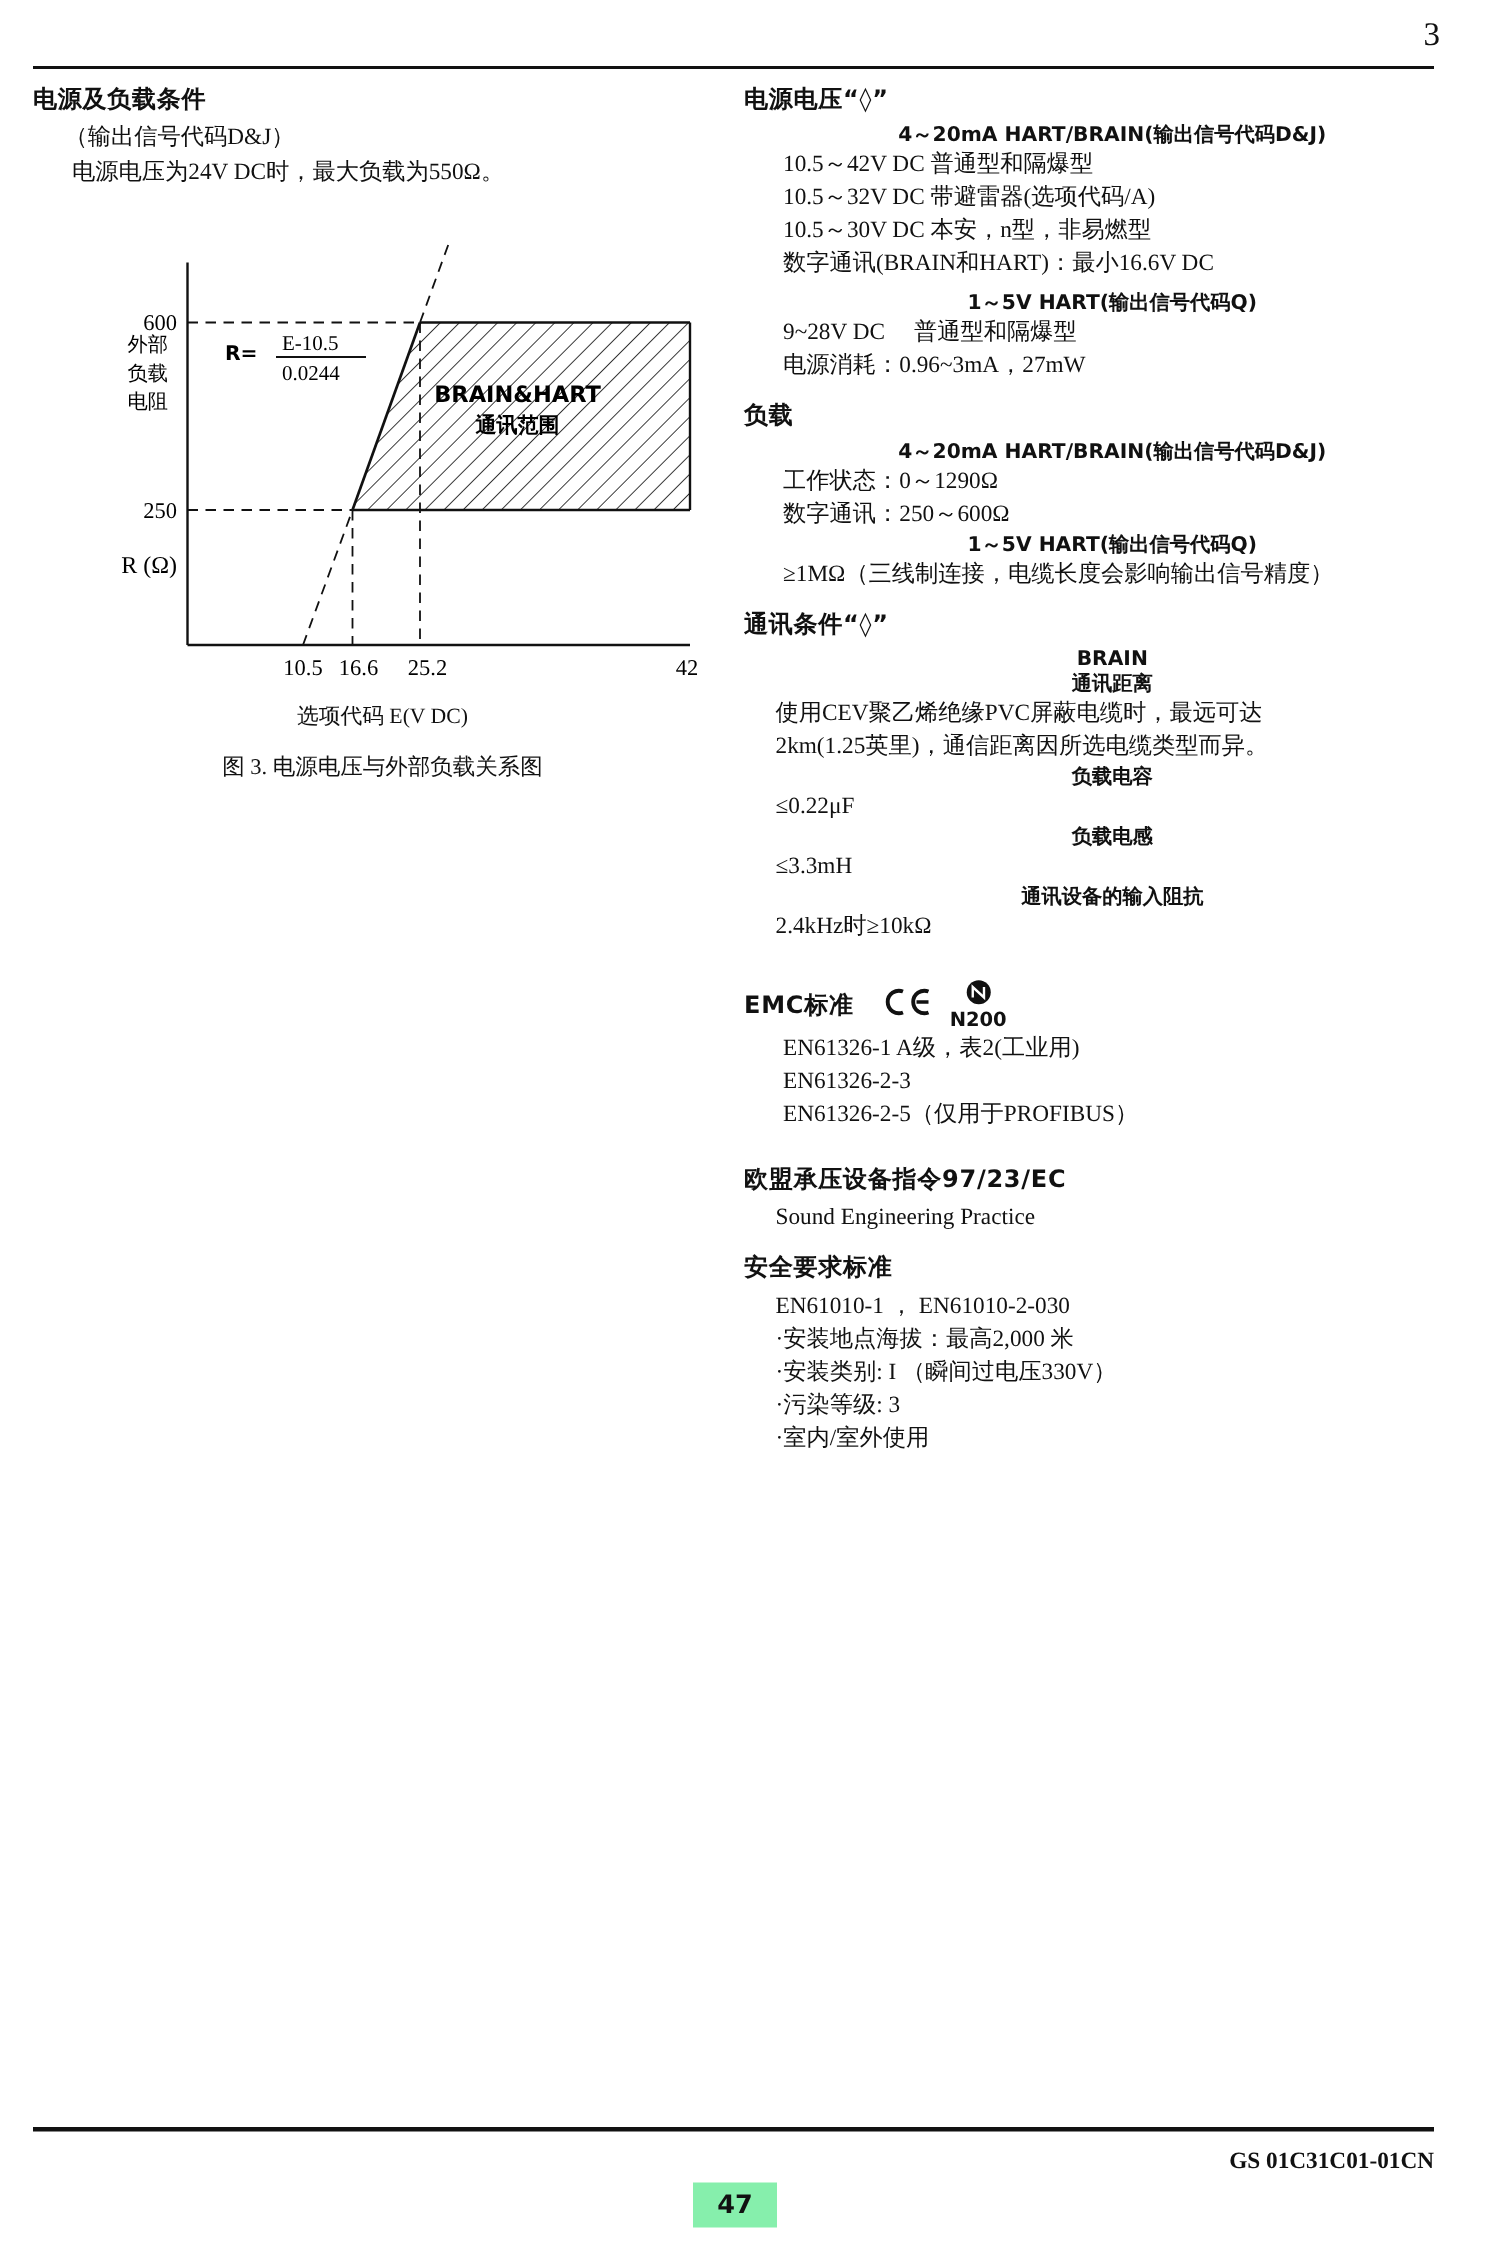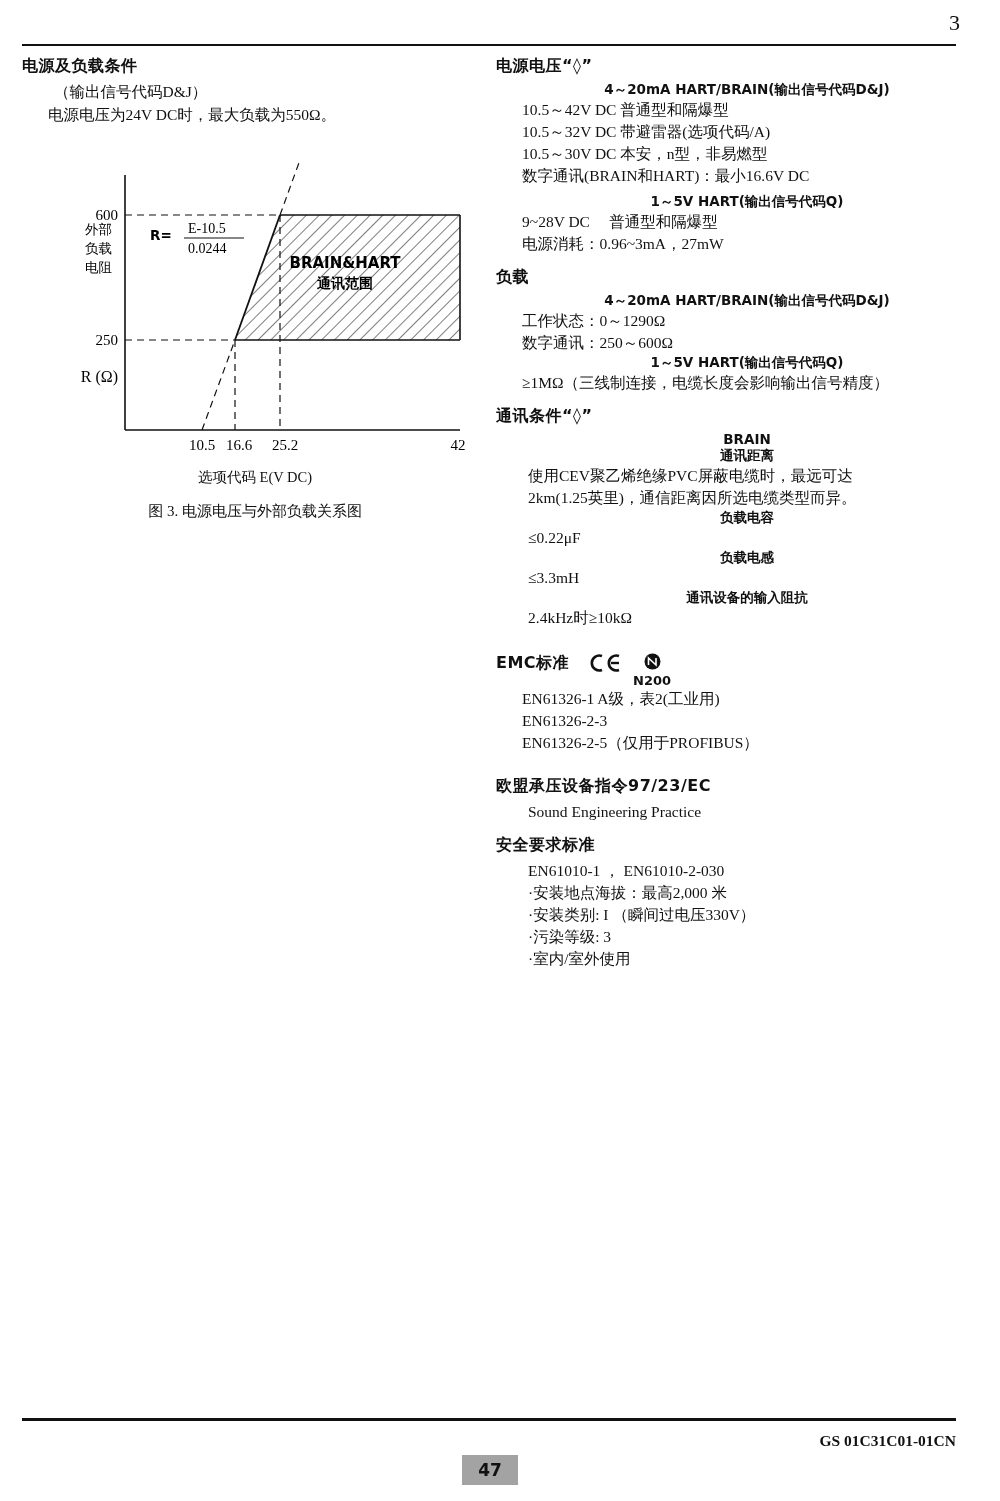--- a/index.html
+++ b/index.html
@@ -62,21 +62,21 @@
     font-weight: bold;
     font-size: 13.5px;
     margin: 0;
     text-align: center;
   }
   .txt {
     font-size: 15.5px;
     line-height: 1.46;
     margin: 0;
   }
-  .indent1 { margin-left: 32px; }
+  .indent1 { margin-left: 21px; }
   .indent2 { margin-left: 26px; }
   .blk { margin-bottom: 12px; }
   .tight { line-height: 1.42; }
 
   
   .figure-wrap {
     position: absolute;
     top: 150px;
     left: 40px;
     width: 430px;
@@ -121,21 +121,21 @@
     font-family: Liberation Serif, serif;
     font-weight: bold;
     font-size: 15.5px;
   }
   .footer-page {
     position: absolute;
     top: 1455px;
     left: 462px;
     width: 56px;
     height: 30px;
-    background: #a3a3a3;
+    background: #86efac;
     text-align: center;
     line-height: 30px;
     font-family: "DejaVu Sans", sans-serif;
     font-weight: bold;
     font-size: 17px;
   }
   .ce-mark {
     display: inline-block;
     vertical-align: middle;
     margin-left: 10px;
@@ -248,21 +248,21 @@
       <div class="txt indent1 tight">2km(1.25英里)，通信距离因所选电缆类型而异。</div>
       <div class="h3s indent1">负载电容</div>
       <div class="txt indent1 tight">≤0.22μF</div>
       <div class="h3s indent1">负载电感</div>
       <div class="txt indent1 tight">≤3.3mH</div>
       <div class="h3s indent1">通讯设备的输入阻抗</div>
       <div class="txt indent1 tight">2.4kHz时≥10kΩ</div>
     </div>
 
     <div class="blk" style="margin-top:24px">
-      <div style="display:flex; gap:10px;">
+      <div style="display:flex; align-items:center; gap:10px;">
         <span class="h2" style="margin:0">EMC标准</span>
         <span class="ce-mark">
           <svg width="34" height="20" viewBox="0 0 34 20">
             <path d="M13 3 A7.5 7.5 0 1 0 13 17" stroke="#111" stroke-width="2.6" fill="none"></path>
             <path d="M30 3 A7.5 7.5 0 1 0 30 17" stroke="#111" stroke-width="2.6" fill="none"></path>
             <line x1="22" y1="10" x2="30" y2="10" stroke="#111" stroke-width="2.4"></line>
           </svg>
         </span>
         <span style="display:inline-flex;align-items:center;gap:3px;flex-direction:column;">
           <svg width="17" height="17" viewBox="0 0 17 17">

